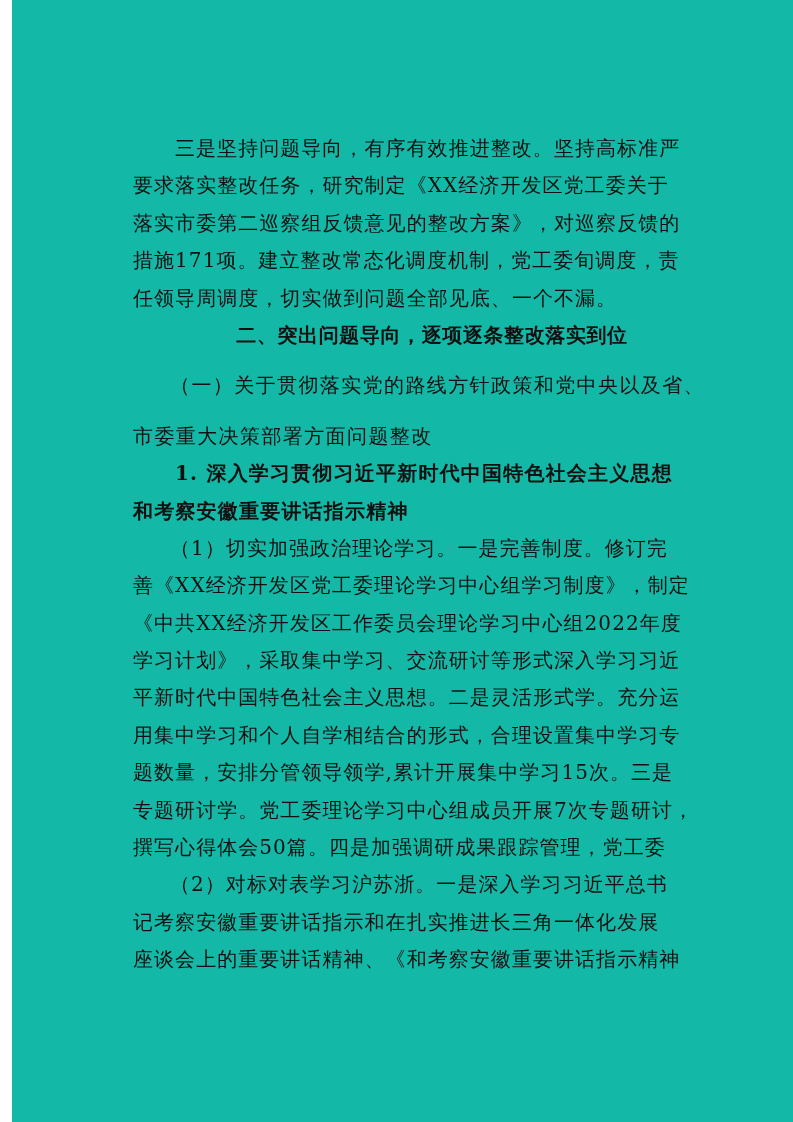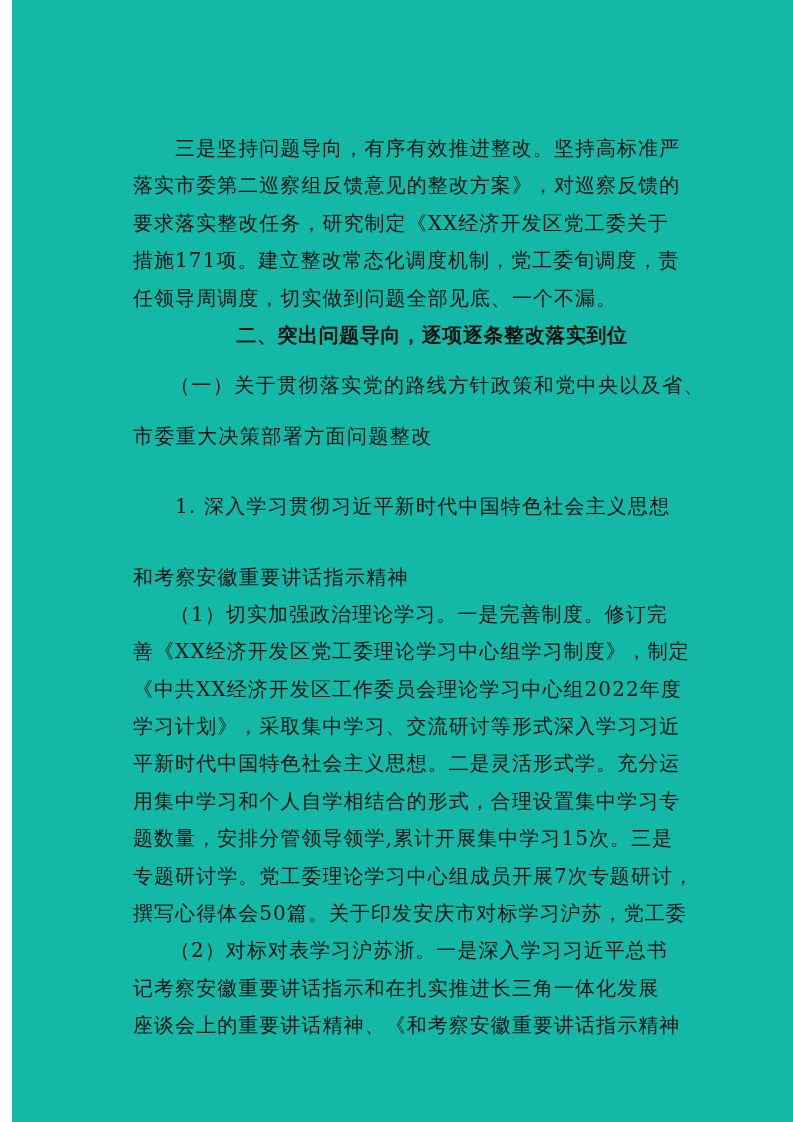--- a/index.html
+++ b/index.html
@@ -46,35 +46,34 @@
       font-size: 20px;
       letter-spacing: 0.6px;
       text-align: center;
     }
     .heading-kai {
       font-size: 20px;
       letter-spacing: 1.4px;
       margin-top: 13px;
     }
     .heading-bold {
-      font-weight: normal;
+      font-weight: bold;
       letter-spacing: 1.2px;
-      margin-top: 33px;
     }
   </style>
 </head>
 <body>
 
 <div class="page">
   <div class="content">
 
     <div>
       <span class="line indent">三是坚持问题导向，有序有效推进整改。坚持高标准严</span>
+      <span class="line">要求落实整改任务，研究制定《XX经济开发区党工委关于</span>
       <span class="line">落实市委第二巡察组反馈意见的整改方案》，对巡察反馈的</span>
-      <span class="line">要求落实整改任务，研究制定《XX经济开发区党工委关于</span>
       <span class="line">措施171项。建立整改常态化调度机制，党工委旬调度，责</span>
       <span class="line">任领导周调度，切实做到问题全部见底、一个不漏。</span>
     </div>
 
     <div>
       <span class="line indent heading-black">二、突出问题导向，逐项逐条整改落实到位</span>
     </div>
 
     <div>
       <span class="line indent-sm heading-kai">（一）关于贯彻落实党的路线方针政策和党中央以及省、</span>
@@ -88,21 +87,21 @@
 
     <div>
       <span class="line indent-sm">（1）切实加强政治理论学习。一是完善制度。修订完</span>
       <span class="line">善《XX经济开发区党工委理论学习中心组学习制度》，制定</span>
       <span class="line">《中共XX经济开发区工作委员会理论学习中心组2022年度</span>
       <span class="line">学习计划》，采取集中学习、交流研讨等形式深入学习习近</span>
       <span class="line">平新时代中国特色社会主义思想。二是灵活形式学。充分运</span>
       <span class="line">用集中学习和个人自学相结合的形式，合理设置集中学习专</span>
       <span class="line">题数量，安排分管领导领学,累计开展集中学习15次。三是</span>
       <span class="line">专题研讨学。党工委理论学习中心组成员开展7次专题研讨，</span>
-      <span class="line">撰写心得体会50篇。关于印发安庆市对标学习沪苏，党工委</span>
+      <span class="line">撰写心得体会50篇。四是加强调研成果跟踪管理，党工委</span>
     </div>
 
     <div>
       <span class="line indent-sm">（2）对标对表学习沪苏浙。一是深入学习习近平总书</span>
       <span class="line">记考察安徽重要讲话指示和在扎实推进长三角一体化发展</span>
       <span class="line">座谈会上的重要讲话精神、《和考察安徽重要讲话指示精神</span>
     </div>
 
   </div>
 </div>

